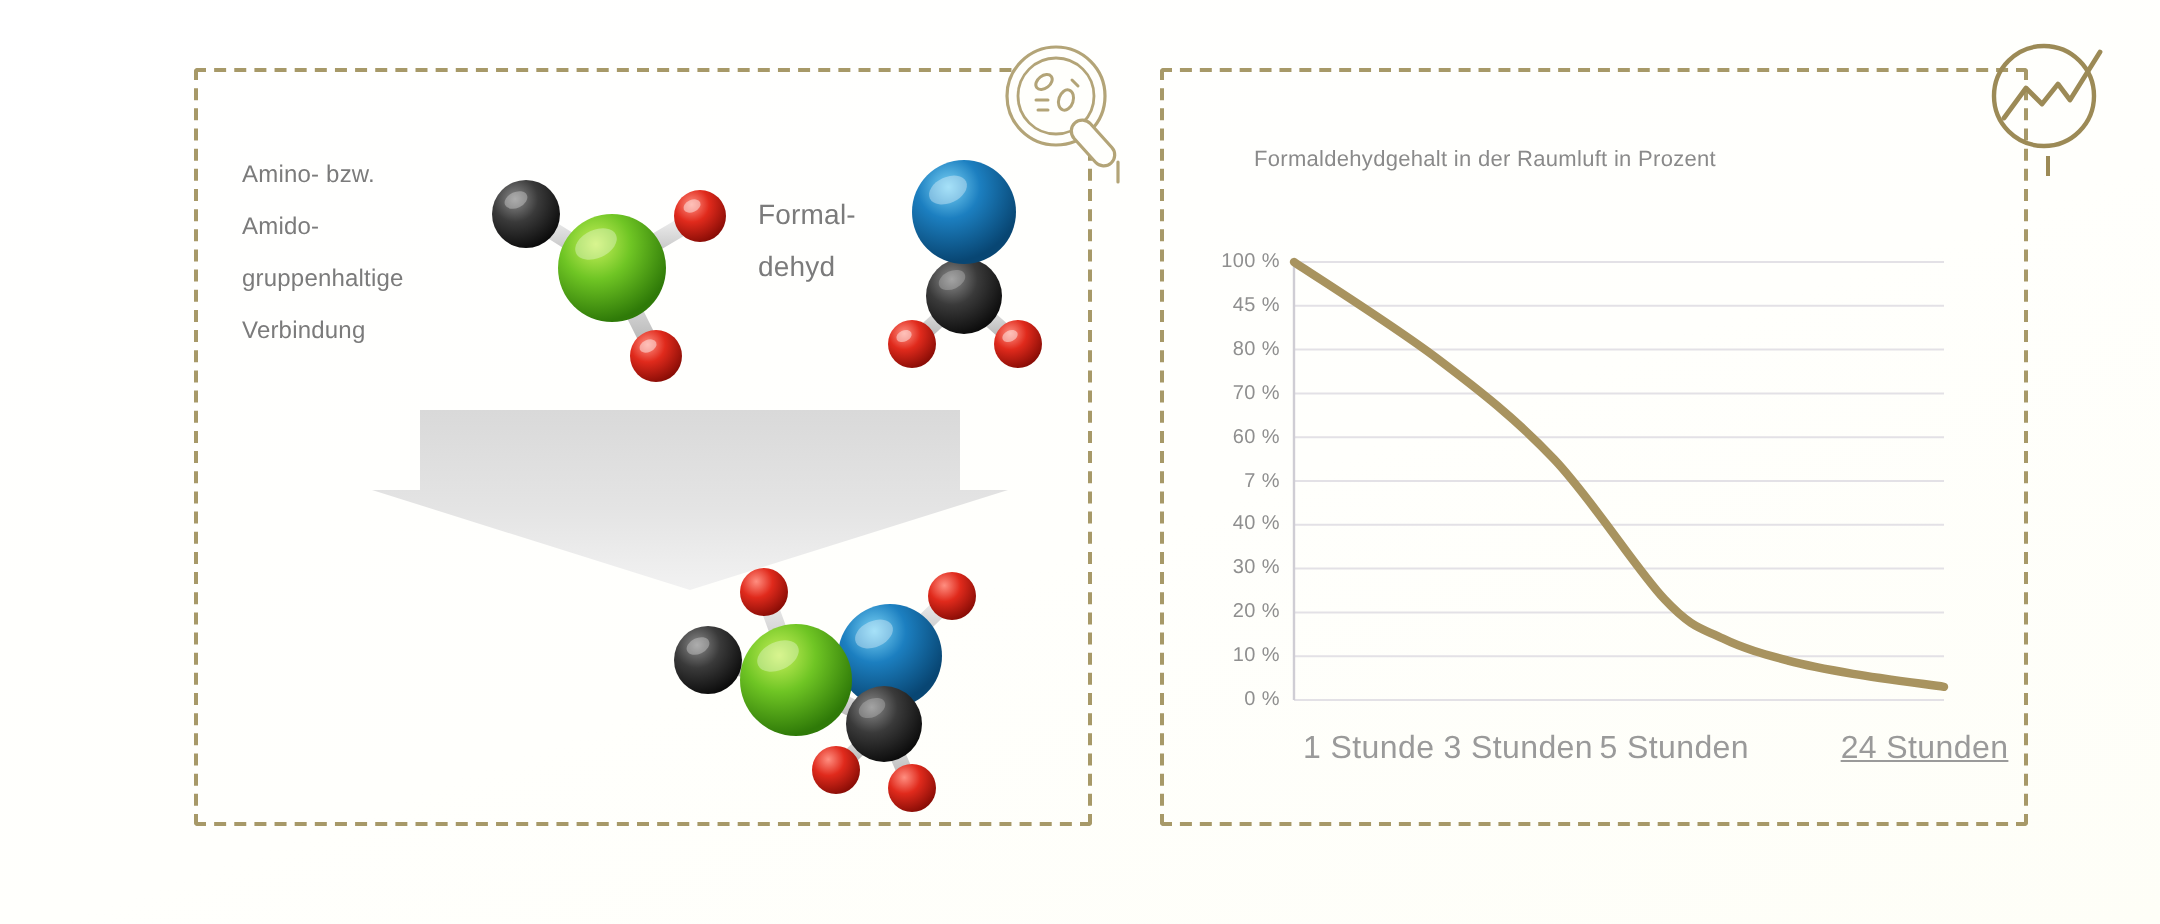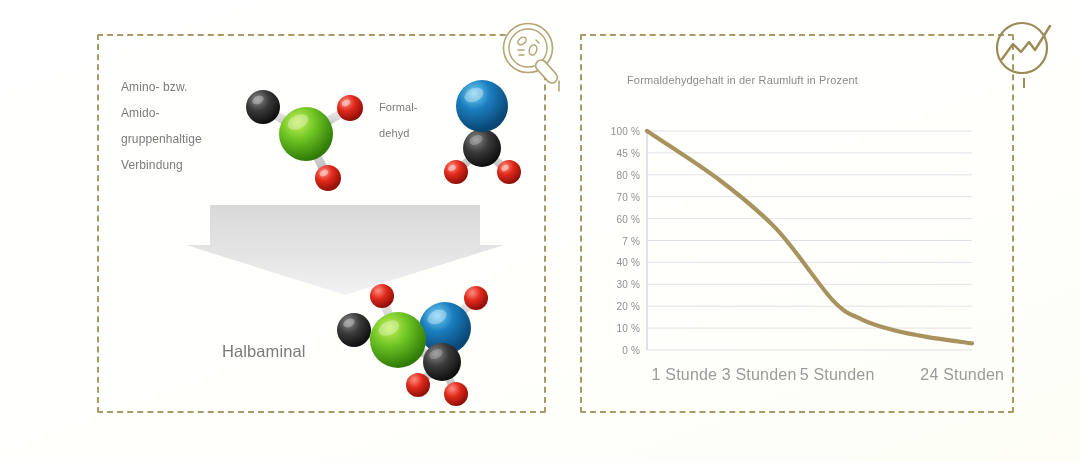--- a/index.html
+++ b/index.html
@@ -50,21 +50,21 @@
     font-size: 12px;
     line-height: 26px;
     color: #7b7b7b;
     letter-spacing: .1px;
   }
   .formaldehyd-text {
     position: absolute;
     left: 379px;
     top: 94px;
     width: 95px;
-    font-size: 11px;
+    font-size: 14px;
     line-height: 26px;
     color: #7b7b7b;
     letter-spacing: .1px;
   }
   .halbaminal-text {
     position: absolute;
     left: 222px;
     top: 338px;
     font-size: 16.5px;
     line-height: 26px;
@@ -241,21 +241,20 @@
     <div>Amido-</div>
     <div>gruppenhaltige</div>
     <div>Verbindung</div>
   </div>
 
   <div class="formaldehyd-text">
     <div>Formal-</div>
     <div>dehyd</div>
   </div>
 
-  <div class="halbaminal-text">Halbaminal</div>
 
   <div class="badge badge-magnifier">
     <svg viewBox="0 0 76 76">
       <circle cx="31" cy="30" r="24.5" fill="#fffffc" stroke="#b3a477" stroke-width="1.6"></circle>
       <circle cx="31" cy="30" r="19" fill="none" stroke="#b3a477" stroke-width="1.4"></circle>
 
       <ellipse cx="25" cy="23" rx="4.6" ry="3.1" fill="none" stroke="#b3a477" stroke-width="1.5" transform="rotate(-38 25 23)"></ellipse>
       <ellipse cx="36" cy="32" rx="5.2" ry="3.6" fill="none" stroke="#b3a477" stroke-width="1.5" transform="rotate(-72 36 32)"></ellipse>
       <line x1="21" y1="32" x2="27" y2="32" stroke="#b3a477" stroke-width="1.5" stroke-linecap="round"></line>
       <line x1="22" y1="37" x2="27" y2="37" stroke="#b3a477" stroke-width="1.5" stroke-linecap="round"></line>
@@ -306,17 +305,17 @@
         <div class="ytick" style="left: 16px; top: 228.4px;">40 %</div>
         <div class="ytick" style="left: 16px; top: 250.3px;">30 %</div>
         <div class="ytick" style="left: 16px; top: 272.2px;">20 %</div>
         <div class="ytick" style="left: 16px; top: 294.1px;">10 %</div>
         <div class="ytick" style="left: 16px; top: 316px;">0 %</div>
       </div>
     <div id="xticks">
         <div class="xtick" style="left: 104.375px; top: 332px;">1 Stunde</div>
         <div class="xtick" style="left: 179.125px; top: 332px;">3 Stunden</div>
         <div class="xtick" style="left: 257.125px; top: 332px;">5 Stunden</div>
-        <div class="xtick" style="left: 382.25px; top: 332px;">24 Stunden</div>
+        <div class="xtick" style="left: 382.25px; top: 332px; text-decoration: underline;">24 Stunden</div>
       </div>
   </div>
 
 </div>
 
 </body></html>

